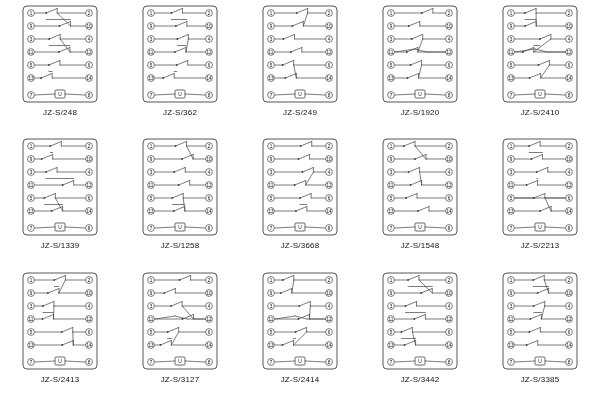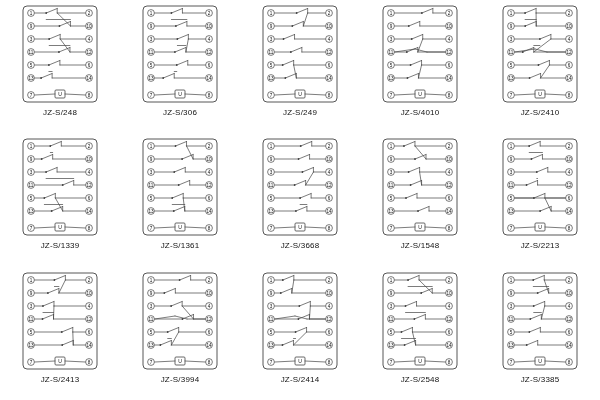--- a/index.html
+++ b/index.html
@@ -183,21 +183,21 @@
           <circle cx="22.22826806652745" cy="74" r="0.9" fill="#444444"></circle>
           <line x1="33.22826806652745" y1="69.5" x2="33.22826806652745" y2="74" stroke="#444444" stroke-width="0.7" stroke-linecap="round"></line>
           <line x1="33.22826806652745" y1="74" x2="64.2" y2="74" stroke="#444444" stroke-width="0.7" stroke-linecap="round"></line>
           <line x1="35.7812325394625" y1="67.5" x2="33.22826806652745" y2="67.5" stroke="#444444" stroke-width="0.7" stroke-linecap="round"></line>
           <rect x="34" y="86" width="10" height="8" rx="1" ry="1" fill="#fff" stroke="#444444" stroke-width="0.8"></rect>
           <text x="39" y="90" font-size="5" font-family="&quot;Liberation Sans&quot;, sans-serif" fill="#111" text-anchor="middle" dominant-baseline="central">U</text>
           <line x1="13.8" y1="91" x2="34" y2="90" stroke="#444444" stroke-width="0.7" stroke-linecap="round"></line>
           <line x1="44" y1="90" x2="64.2" y2="91" stroke="#444444" stroke-width="0.7" stroke-linecap="round"></line>
         </svg>
       </div>
-      <div class="caption">JZ-S/306</div>
+      <div class="caption">JZ-S/362</div>
     </div>
     <div class="cell">
       <div class="diagram">
         <svg width="78" height="100" viewBox="0 0 78 100">
           <rect x="2" y="2" width="74" height="96" rx="4" ry="4" fill="#fff" stroke="#444444" stroke-width="0.9"></rect>
           <circle cx="10" cy="9" r="3.4" fill="#fff" stroke="#444444" stroke-width="0.7"></circle>
           <text x="10" y="9" font-size="4.6" font-family="&quot;Liberation Sans&quot;, sans-serif" fill="#111" text-anchor="middle" dominant-baseline="central">1</text>
           <circle cx="68" cy="9" r="3.4" fill="#fff" stroke="#444444" stroke-width="0.7"></circle>
           <text x="68" y="9" font-size="4.6" font-family="&quot;Liberation Sans&quot;, sans-serif" fill="#111" text-anchor="middle" dominant-baseline="central">2</text>
           <circle cx="10" cy="22" r="3.4" fill="#fff" stroke="#444444" stroke-width="0.7"></circle>
@@ -330,21 +330,21 @@
           <line x1="40.562465078925" y1="61" x2="37.4565361330549" y2="74" stroke="#444444" stroke-width="0.7" stroke-linecap="round"></line>
           <line x1="13.8" y1="48" x2="34" y2="45" stroke="#444444" stroke-width="0.7" stroke-linecap="round"></line>
           <line x1="34" y1="45" x2="46" y2="48" stroke="#444444" stroke-width="0.7" stroke-linecap="round"></line>
           <line x1="46" y1="48" x2="64.2" y2="48" stroke="#444444" stroke-width="0.7" stroke-linecap="round"></line>
           <rect x="34" y="86" width="10" height="8" rx="1" ry="1" fill="#fff" stroke="#444444" stroke-width="0.8"></rect>
           <text x="39" y="90" font-size="5" font-family="&quot;Liberation Sans&quot;, sans-serif" fill="#111" text-anchor="middle" dominant-baseline="central">U</text>
           <line x1="13.8" y1="91" x2="34" y2="90" stroke="#444444" stroke-width="0.7" stroke-linecap="round"></line>
           <line x1="44" y1="90" x2="64.2" y2="91" stroke="#444444" stroke-width="0.7" stroke-linecap="round"></line>
         </svg>
       </div>
-      <div class="caption">JZ-S/4010</div>
+      <div class="caption">JZ-S/1920</div>
     </div>
     <div class="cell">
       <div class="diagram">
         <svg width="78" height="100" viewBox="0 0 78 100">
           <rect x="2" y="2" width="74" height="96" rx="4" ry="4" fill="#fff" stroke="#444444" stroke-width="0.9"></rect>
           <circle cx="10" cy="9" r="3.4" fill="#fff" stroke="#444444" stroke-width="0.7"></circle>
           <text x="10" y="9" font-size="4.6" font-family="&quot;Liberation Sans&quot;, sans-serif" fill="#111" text-anchor="middle" dominant-baseline="central">1</text>
           <circle cx="68" cy="9" r="3.4" fill="#fff" stroke="#444444" stroke-width="0.7"></circle>
           <text x="68" y="9" font-size="4.6" font-family="&quot;Liberation Sans&quot;, sans-serif" fill="#111" text-anchor="middle" dominant-baseline="central">2</text>
           <circle cx="10" cy="22" r="3.4" fill="#fff" stroke="#444444" stroke-width="0.7"></circle>
@@ -555,21 +555,21 @@
           <line x1="43.79893823284606" y1="69.5" x2="43.79893823284606" y2="74" stroke="#444444" stroke-width="0.7" stroke-linecap="round"></line>
           <line x1="43.79893823284606" y1="74" x2="64.2" y2="74" stroke="#444444" stroke-width="0.7" stroke-linecap="round"></line>
           <line x1="42.23431388811875" y1="61" x2="43.79893823284606" y2="74" stroke="#444444" stroke-width="0.7" stroke-linecap="round"></line>
           <line x1="31.23431388811875" y1="67.5" x2="43.79893823284606" y2="67.5" stroke="#444444" stroke-width="0.7" stroke-linecap="round"></line>
           <rect x="34" y="86" width="10" height="8" rx="1" ry="1" fill="#fff" stroke="#444444" stroke-width="0.8"></rect>
           <text x="39" y="90" font-size="5" font-family="&quot;Liberation Sans&quot;, sans-serif" fill="#111" text-anchor="middle" dominant-baseline="central">U</text>
           <line x1="13.8" y1="91" x2="34" y2="90" stroke="#444444" stroke-width="0.7" stroke-linecap="round"></line>
           <line x1="44" y1="90" x2="64.2" y2="91" stroke="#444444" stroke-width="0.7" stroke-linecap="round"></line>
         </svg>
       </div>
-      <div class="caption">JZ-S/1361</div>
+      <div class="caption">JZ-S/1258</div>
     </div>
     <div class="cell">
       <div class="diagram">
         <svg width="78" height="100" viewBox="0 0 78 100">
           <rect x="2" y="2" width="74" height="96" rx="4" ry="4" fill="#fff" stroke="#444444" stroke-width="0.9"></rect>
           <circle cx="10" cy="9" r="3.4" fill="#fff" stroke="#444444" stroke-width="0.7"></circle>
           <text x="10" y="9" font-size="4.6" font-family="&quot;Liberation Sans&quot;, sans-serif" fill="#111" text-anchor="middle" dominant-baseline="central">1</text>
           <circle cx="68" cy="9" r="3.4" fill="#fff" stroke="#444444" stroke-width="0.7"></circle>
           <text x="68" y="9" font-size="4.6" font-family="&quot;Liberation Sans&quot;, sans-serif" fill="#111" text-anchor="middle" dominant-baseline="central">2</text>
           <circle cx="10" cy="22" r="3.4" fill="#fff" stroke="#444444" stroke-width="0.7"></circle>
@@ -924,21 +924,21 @@
           <line x1="26.687395236774996" y1="67.5" x2="30.36960839916468" y2="67.5" stroke="#444444" stroke-width="0.7" stroke-linecap="round"></line>
           <line x1="13.8" y1="48" x2="34" y2="45" stroke="#444444" stroke-width="0.7" stroke-linecap="round"></line>
           <line x1="34" y1="45" x2="46" y2="48" stroke="#444444" stroke-width="0.7" stroke-linecap="round"></line>
           <line x1="46" y1="48" x2="64.2" y2="48" stroke="#444444" stroke-width="0.7" stroke-linecap="round"></line>
           <rect x="34" y="86" width="10" height="8" rx="1" ry="1" fill="#fff" stroke="#444444" stroke-width="0.8"></rect>
           <text x="39" y="90" font-size="5" font-family="&quot;Liberation Sans&quot;, sans-serif" fill="#111" text-anchor="middle" dominant-baseline="central">U</text>
           <line x1="13.8" y1="91" x2="34" y2="90" stroke="#444444" stroke-width="0.7" stroke-linecap="round"></line>
           <line x1="44" y1="90" x2="64.2" y2="91" stroke="#444444" stroke-width="0.7" stroke-linecap="round"></line>
         </svg>
       </div>
-      <div class="caption">JZ-S/3994</div>
+      <div class="caption">JZ-S/3127</div>
     </div>
     <div class="cell">
       <div class="diagram">
         <svg width="78" height="100" viewBox="0 0 78 100">
           <rect x="2" y="2" width="74" height="96" rx="4" ry="4" fill="#fff" stroke="#444444" stroke-width="0.9"></rect>
           <circle cx="10" cy="9" r="3.4" fill="#fff" stroke="#444444" stroke-width="0.7"></circle>
           <text x="10" y="9" font-size="4.6" font-family="&quot;Liberation Sans&quot;, sans-serif" fill="#111" text-anchor="middle" dominant-baseline="central">1</text>
           <circle cx="68" cy="9" r="3.4" fill="#fff" stroke="#444444" stroke-width="0.7"></circle>
           <text x="68" y="9" font-size="4.6" font-family="&quot;Liberation Sans&quot;, sans-serif" fill="#111" text-anchor="middle" dominant-baseline="central">2</text>
           <circle cx="10" cy="22" r="3.4" fill="#fff" stroke="#444444" stroke-width="0.7"></circle>
@@ -1076,21 +1076,21 @@
           <line x1="34.597876465692124" y1="69.5" x2="34.597876465692124" y2="74" stroke="#444444" stroke-width="0.7" stroke-linecap="round"></line>
           <line x1="34.597876465692124" y1="74" x2="64.2" y2="74" stroke="#444444" stroke-width="0.7" stroke-linecap="round"></line>
           <line x1="31.468627776237497" y1="61" x2="34.597876465692124" y2="74" stroke="#444444" stroke-width="0.7" stroke-linecap="round"></line>
           <line x1="20.468627776237497" y1="67.5" x2="34.597876465692124" y2="67.5" stroke="#444444" stroke-width="0.7" stroke-linecap="round"></line>
           <rect x="34" y="86" width="10" height="8" rx="1" ry="1" fill="#fff" stroke="#444444" stroke-width="0.8"></rect>
           <text x="39" y="90" font-size="5" font-family="&quot;Liberation Sans&quot;, sans-serif" fill="#111" text-anchor="middle" dominant-baseline="central">U</text>
           <line x1="13.8" y1="91" x2="34" y2="90" stroke="#444444" stroke-width="0.7" stroke-linecap="round"></line>
           <line x1="44" y1="90" x2="64.2" y2="91" stroke="#444444" stroke-width="0.7" stroke-linecap="round"></line>
         </svg>
       </div>
-      <div class="caption">JZ-S/2548</div>
+      <div class="caption">JZ-S/3442</div>
     </div>
     <div class="cell">
       <div class="diagram">
         <svg width="78" height="100" viewBox="0 0 78 100">
           <rect x="2" y="2" width="74" height="96" rx="4" ry="4" fill="#fff" stroke="#444444" stroke-width="0.9"></rect>
           <circle cx="10" cy="9" r="3.4" fill="#fff" stroke="#444444" stroke-width="0.7"></circle>
           <text x="10" y="9" font-size="4.6" font-family="&quot;Liberation Sans&quot;, sans-serif" fill="#111" text-anchor="middle" dominant-baseline="central">1</text>
           <circle cx="68" cy="9" r="3.4" fill="#fff" stroke="#444444" stroke-width="0.7"></circle>
           <text x="68" y="9" font-size="4.6" font-family="&quot;Liberation Sans&quot;, sans-serif" fill="#111" text-anchor="middle" dominant-baseline="central">2</text>
           <circle cx="10" cy="22" r="3.4" fill="#fff" stroke="#444444" stroke-width="0.7"></circle>

